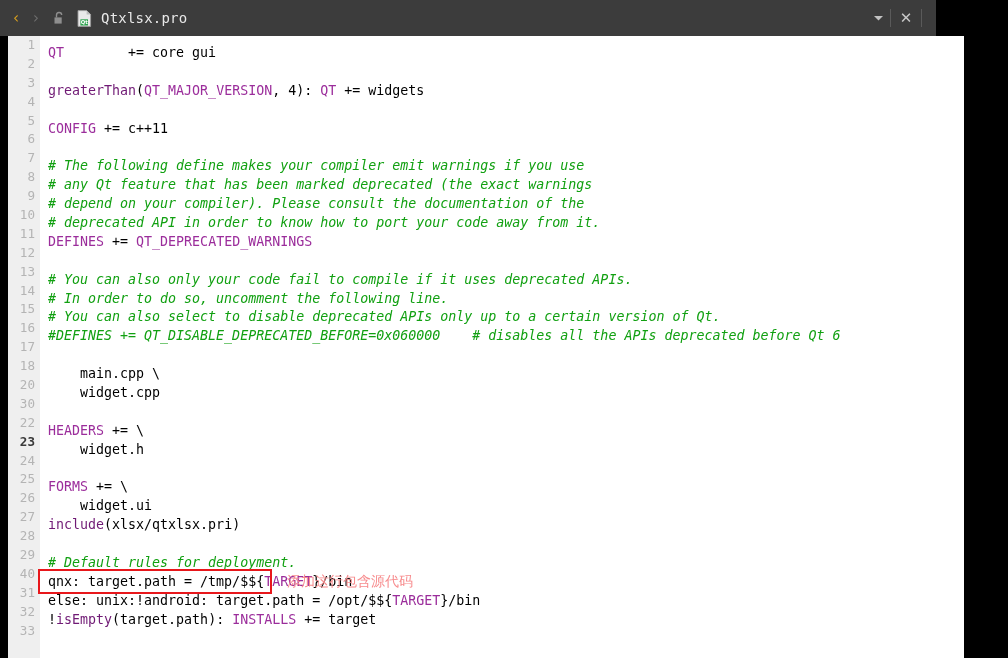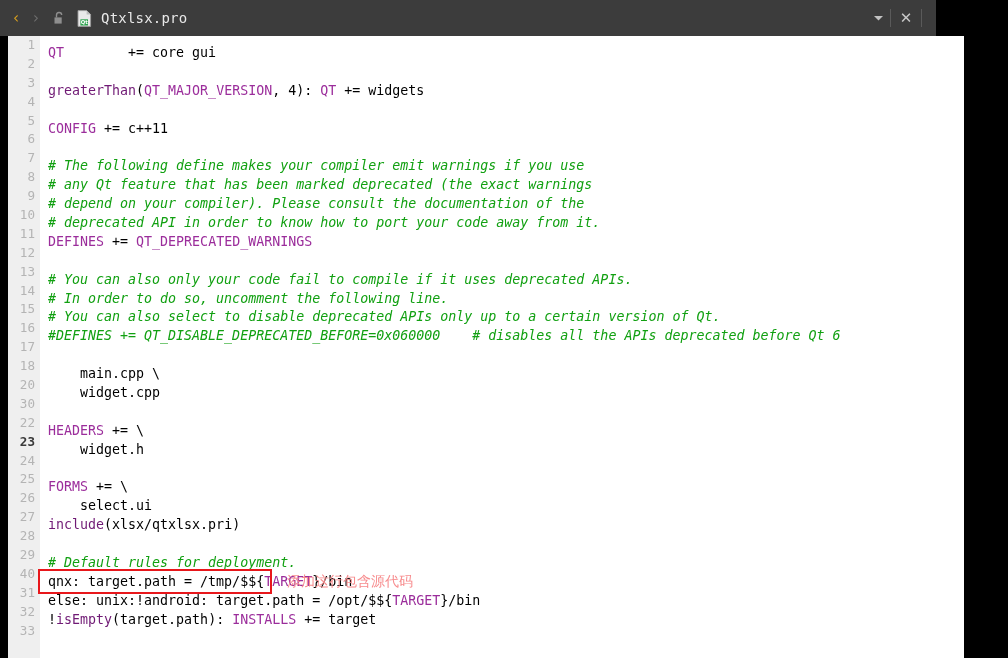--- a/index.html
+++ b/index.html
@@ -279,21 +279,21 @@
         <div class="line"><span class="lnum">15</span><span class="ltext"><span class="c-comment"># You can also select to disable deprecated APIs only up to a certain version of Qt.</span></span></div>
         <div class="line"><span class="lnum">16</span><span class="ltext"><span class="c-comment">#DEFINES += QT_DISABLE_DEPRECATED_BEFORE=0x060000    # disables all the APIs deprecated before Qt 6</span></span></div>
         <div class="line"><span class="lnum">17</span><span class="ltext"></span></div>
         <div class="line"><span class="lnum">18</span><span class="ltext"><span class="c-plain">    main.cpp \</span></span></div>
         <div class="line"><span class="lnum">20</span><span class="ltext"><span class="c-plain">    widget.cpp</span></span></div>
         <div class="line"><span class="lnum">30</span><span class="ltext"></span></div>
         <div class="line"><span class="lnum">22</span><span class="ltext"><span class="c-var">HEADERS</span><span class="c-plain"> += \</span></span></div>
         <div class="line"><span class="lnum current">23</span><span class="ltext"><span class="c-plain">    widget.h</span></span></div>
         <div class="line"><span class="lnum">24</span><span class="ltext"></span></div>
         <div class="line"><span class="lnum">25</span><span class="ltext"><span class="c-var">FORMS</span><span class="c-plain"> += \</span></span></div>
-        <div class="line"><span class="lnum">26</span><span class="ltext"><span class="c-plain">    select.ui</span></span></div>
+        <div class="line"><span class="lnum">26</span><span class="ltext"><span class="c-plain">    widget.ui</span></span></div>
         <div class="line"><span class="lnum">27</span><span class="ltext"><span class="c-fn">include</span><span class="c-plain">(xlsx/qtxlsx.pri)</span></span></div>
         <div class="line"><span class="lnum">28</span><span class="ltext"></span></div>
         <div class="line"><span class="lnum">29</span><span class="ltext"><span class="c-comment"># Default rules for deployment.</span></span></div>
         <div class="line"><span class="lnum">40</span><span class="ltext"><span class="c-plain">qnx: target.path = /tmp/$${</span><span class="c-var">TARGET</span><span class="c-plain">}/bin</span></span></div>
         <div class="line"><span class="lnum">31</span><span class="ltext"><span class="c-plain">else: unix:!android: target.path = /opt/$${</span><span class="c-var">TARGET</span><span class="c-plain">}/bin</span></span></div>
         <div class="line"><span class="lnum">32</span><span class="ltext"><span class="c-plain">!</span><span class="c-fn">isEmpty</span><span class="c-plain">(target.path): </span><span class="c-var">INSTALLS</span><span class="c-plain"> += target</span></span></div>
         <div class="line"><span class="lnum">33</span><span class="ltext"></span></div>
       </div>
 
     <div class="redbox"></div>

